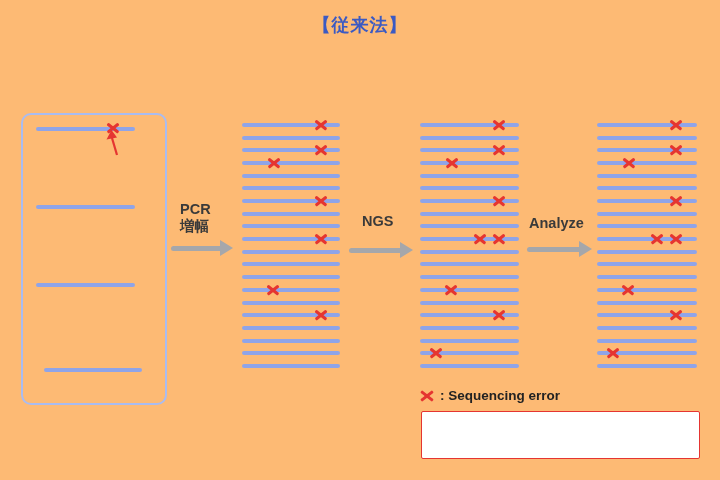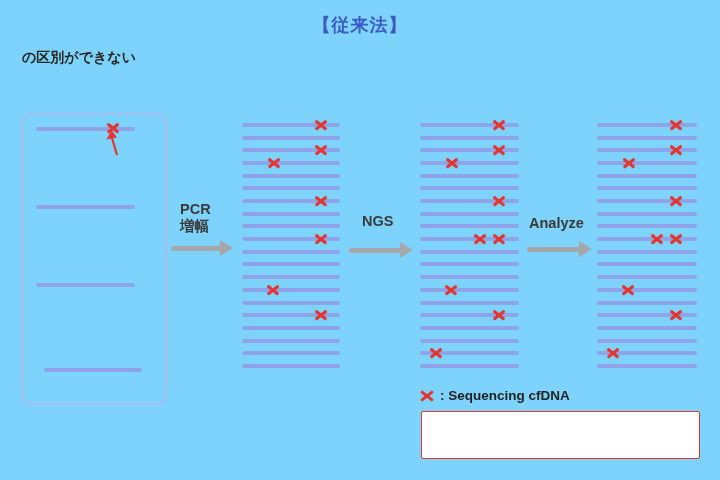--- a/index.html
+++ b/index.html
@@ -3,21 +3,21 @@
 <meta charset="utf-8">
 <style>
   html,body{margin:0;padding:0;}
   body{
     font-family:"Liberation Sans","DejaVu Sans",sans-serif;
     background:#e9edf2;
   }
   .canvas{
     position:relative;
     width:720px;height:480px;
-    background:#7dd3fc;
+    background:#fdba74;
     overflow:hidden;
   }
   .title{
     position:absolute;left:0;right:0;top:13px;
     text-align:center;
     font-size:18px;font-weight:700;color:#3b5ac3;
     letter-spacing:1px;
   }
   .problem{
     position:absolute;left:22px;top:46px;width:690px;
@@ -95,21 +95,20 @@
   }
 </style>
 </head>
 <body>
 
 <div class="canvas">
 
   <div class="title">【従来法】</div>
 
   <div class="problem">
-    <div>の区別ができない</div>
   </div>
 
   <div class="source-box"></div>
   <svg class="leader-svg" width="22" height="26">
     <line x1="15" y1="25" x2="10" y2="8" stroke="#e53531" stroke-width="2.2"></line>
     <polygon points="9.5,0 4.5,9.5 15,7.5" fill="#e53531"></polygon>
   </svg>
 
   <div class="step-label" style="left:180px;top:201px;">
     <div>PCR</div>
@@ -222,21 +221,21 @@
       <div class="xmark" style="left: 25.5px; top: 31.54px;"></div>
       <div class="xmark" style="left: 72.5px; top: 69.58px;"></div>
       <div class="xmark" style="left: 53.5px; top: 107.62px;"></div>
       <div class="xmark" style="left: 72.5px; top: 107.62px;"></div>
       <div class="xmark" style="left: 24.5px; top: 158.34px;"></div>
       <div class="xmark" style="left: 72.5px; top: 183.7px;"></div>
       <div class="xmark" style="left: 9.5px; top: 221.74px;"></div>
     </div>
 
   <div class="legend-item" style="left:420px;">
-    <span class="xmark-inline"></span><span class="txt">: Sequencing cfDNA</span>
+    <span class="xmark-inline"></span><span class="txt">: Sequencing error</span>
   </div>
 
   <div class="note-box">
   </div>
 
 <div class="strand" style="left: 36px; top: 127px; width: 99px;"></div>
     <div class="strand" style="left: 36px; top: 205px; width: 99px;"></div>
     <div class="strand" style="left: 36px; top: 283px; width: 99px;"></div>
     <div class="strand" style="left: 44px; top: 368px; width: 98px;"></div>
     <div class="xmark" style="left: 106.5px; top: 121.5px;"></div>

